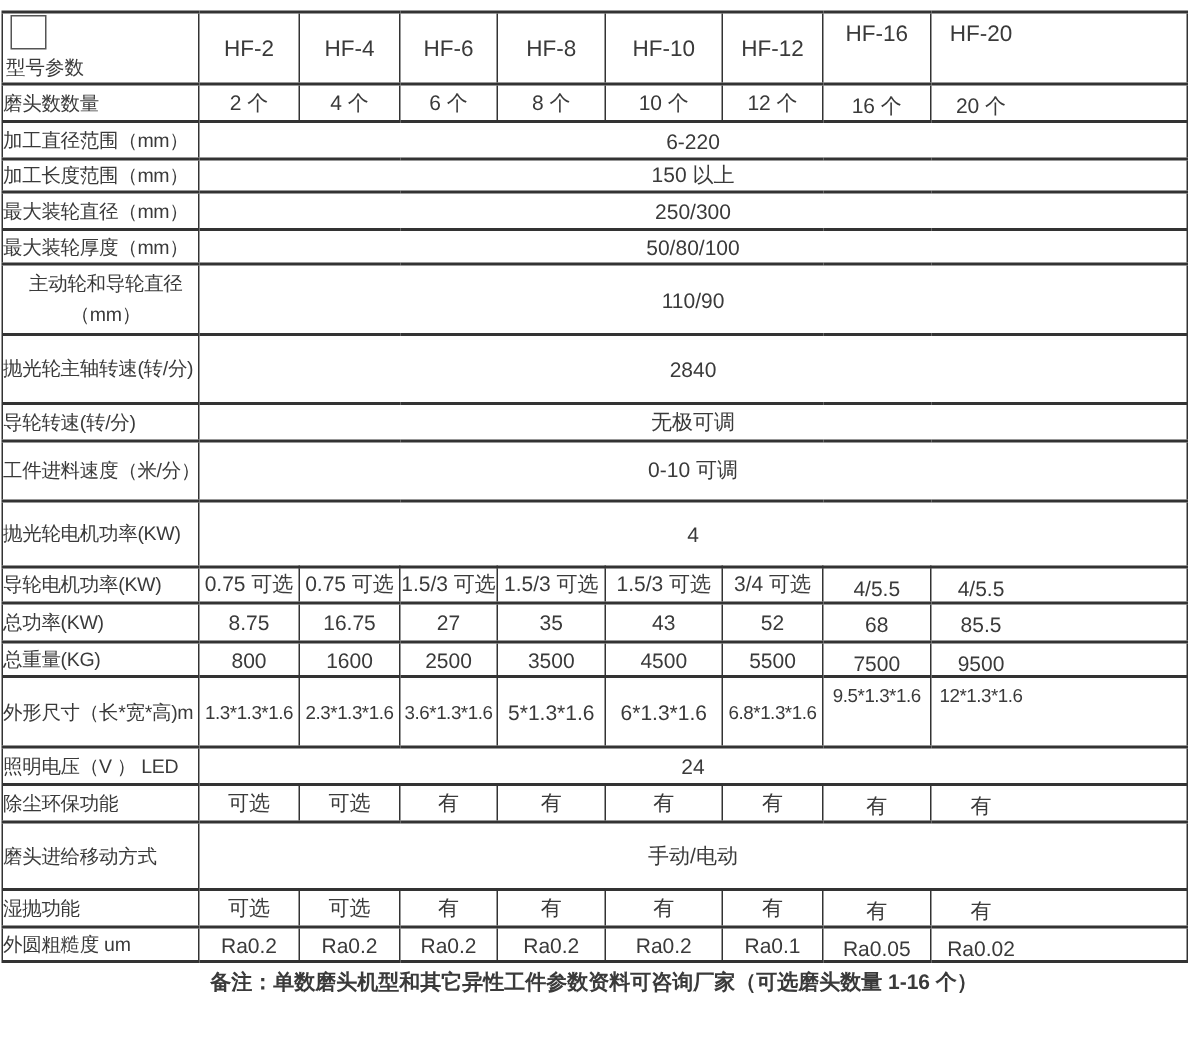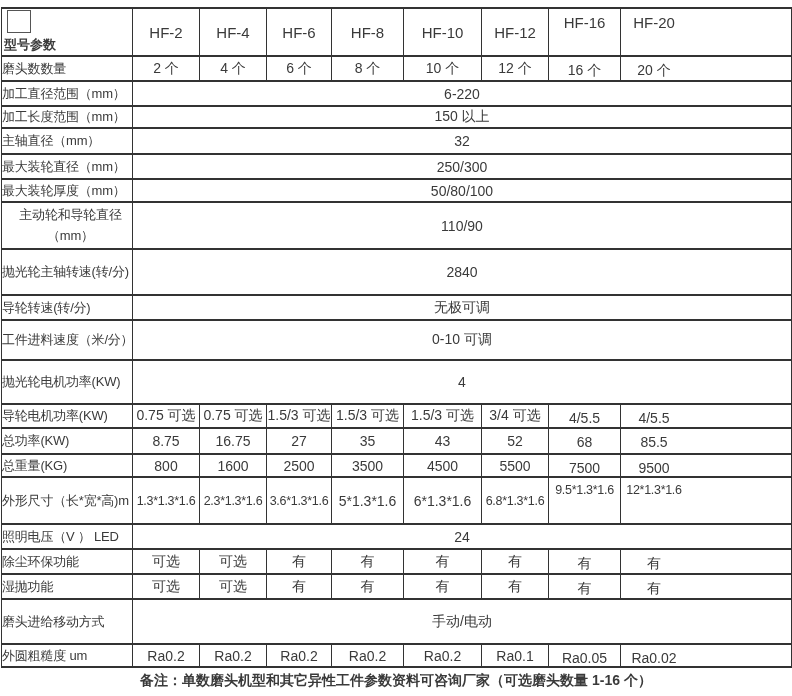--- a/index.html
+++ b/index.html
@@ -17,21 +17,21 @@
   td.rowlabel{font-size:13px;text-align:left;vertical-align:middle;white-space:nowrap;letter-spacing:-0.2px;}
   td.rowlabel.wrap{white-space:pre-line;text-align:center;padding-left:7px;line-height:1.55;}
   td.val{font-size:14px;text-align:center;vertical-align:middle;white-space:nowrap;}
   td.val.dim{font-size:12.5px;letter-spacing:-0.3px;}
   td.merged{font-size:14px;text-align:center;vertical-align:middle;padding-right:100px;white-space:nowrap;}
   .vtop{vertical-align:top !important;padding-top:5px !important;}
   td.last,th.last{text-align:left;padding-left:2px;}
   .lc{display:inline-block;min-width:66px;text-align:center;}
   td.corner{vertical-align:top;text-align:left;padding:2px 0 0 0;}
   .sq{width:22px;height:21px;border:1px solid #555;margin:1px 0 3px 5px;background:#fff;}
-  .corner-label{font-size:13px;padding-left:2px;display:block;font-weight:bold;}
+  .corner-label{font-size:13px;padding-left:2px;display:block;}
   .footer{margin-top:4px;text-align:center;font-size:14px;font-weight:bold;color:#3a3a3a;}
 </style>
 </head>
 <body>
 
 <div class="page">
   <table class="spec">
     <colgroup id="cols">
         <col style="width: 131px;">
         <col style="width: 67px;">
@@ -69,24 +69,20 @@
           <td class="val vtop">16 个</td>
           <td class="val vtop last"><span class="lc">20 个</span></td>
         </tr>
         <tr style="height: 25px;">
           <td class="rowlabel">加工直径范围（mm）</td>
           <td colspan="8" class="merged">6-220</td>
         </tr>
         <tr style="height: 22px;">
           <td class="rowlabel">加工长度范围（mm）</td>
           <td colspan="8" class="merged">150 以上</td>
-        </tr>
-        <tr style="height: 26px;">
-          <td class="rowlabel">主轴直径（mm）</td>
-          <td colspan="8" class="merged">32</td>
         </tr>
         <tr style="height: 25px;">
           <td class="rowlabel">最大装轮直径（mm）</td>
           <td colspan="8" class="merged">250/300</td>
         </tr>
         <tr style="height: 23px;">
           <td class="rowlabel">最大装轮厚度（mm）</td>
           <td colspan="8" class="merged">50/80/100</td>
         </tr>
         <tr style="height: 47px;">
@@ -162,34 +158,34 @@
           <td class="rowlabel">除尘环保功能</td>
           <td class="val">可选</td>
           <td class="val">可选</td>
           <td class="val">有</td>
           <td class="val">有</td>
           <td class="val">有</td>
           <td class="val">有</td>
           <td class="val vtop">有</td>
           <td class="val vtop last"><span class="lc">有</span></td>
         </tr>
+        <tr style="height: 45px;">
+          <td class="rowlabel">磨头进给移动方式</td>
+          <td colspan="8" class="merged">手动/电动</td>
+        </tr>
         <tr style="height: 24px;">
           <td class="rowlabel">湿抛功能</td>
           <td class="val">可选</td>
           <td class="val">可选</td>
           <td class="val">有</td>
           <td class="val">有</td>
           <td class="val">有</td>
           <td class="val">有</td>
           <td class="val vtop">有</td>
           <td class="val vtop last"><span class="lc">有</span></td>
-        </tr>
-        <tr style="height: 45px;">
-          <td class="rowlabel">磨头进给移动方式</td>
-          <td colspan="8" class="merged">手动/电动</td>
         </tr>
         <tr style="height: 15px;">
           <td class="rowlabel">外圆粗糙度 um</td>
           <td class="val">Ra0.2</td>
           <td class="val">Ra0.2</td>
           <td class="val">Ra0.2</td>
           <td class="val">Ra0.2</td>
           <td class="val">Ra0.2</td>
           <td class="val">Ra0.1</td>
           <td class="val vtop">Ra0.05</td>

